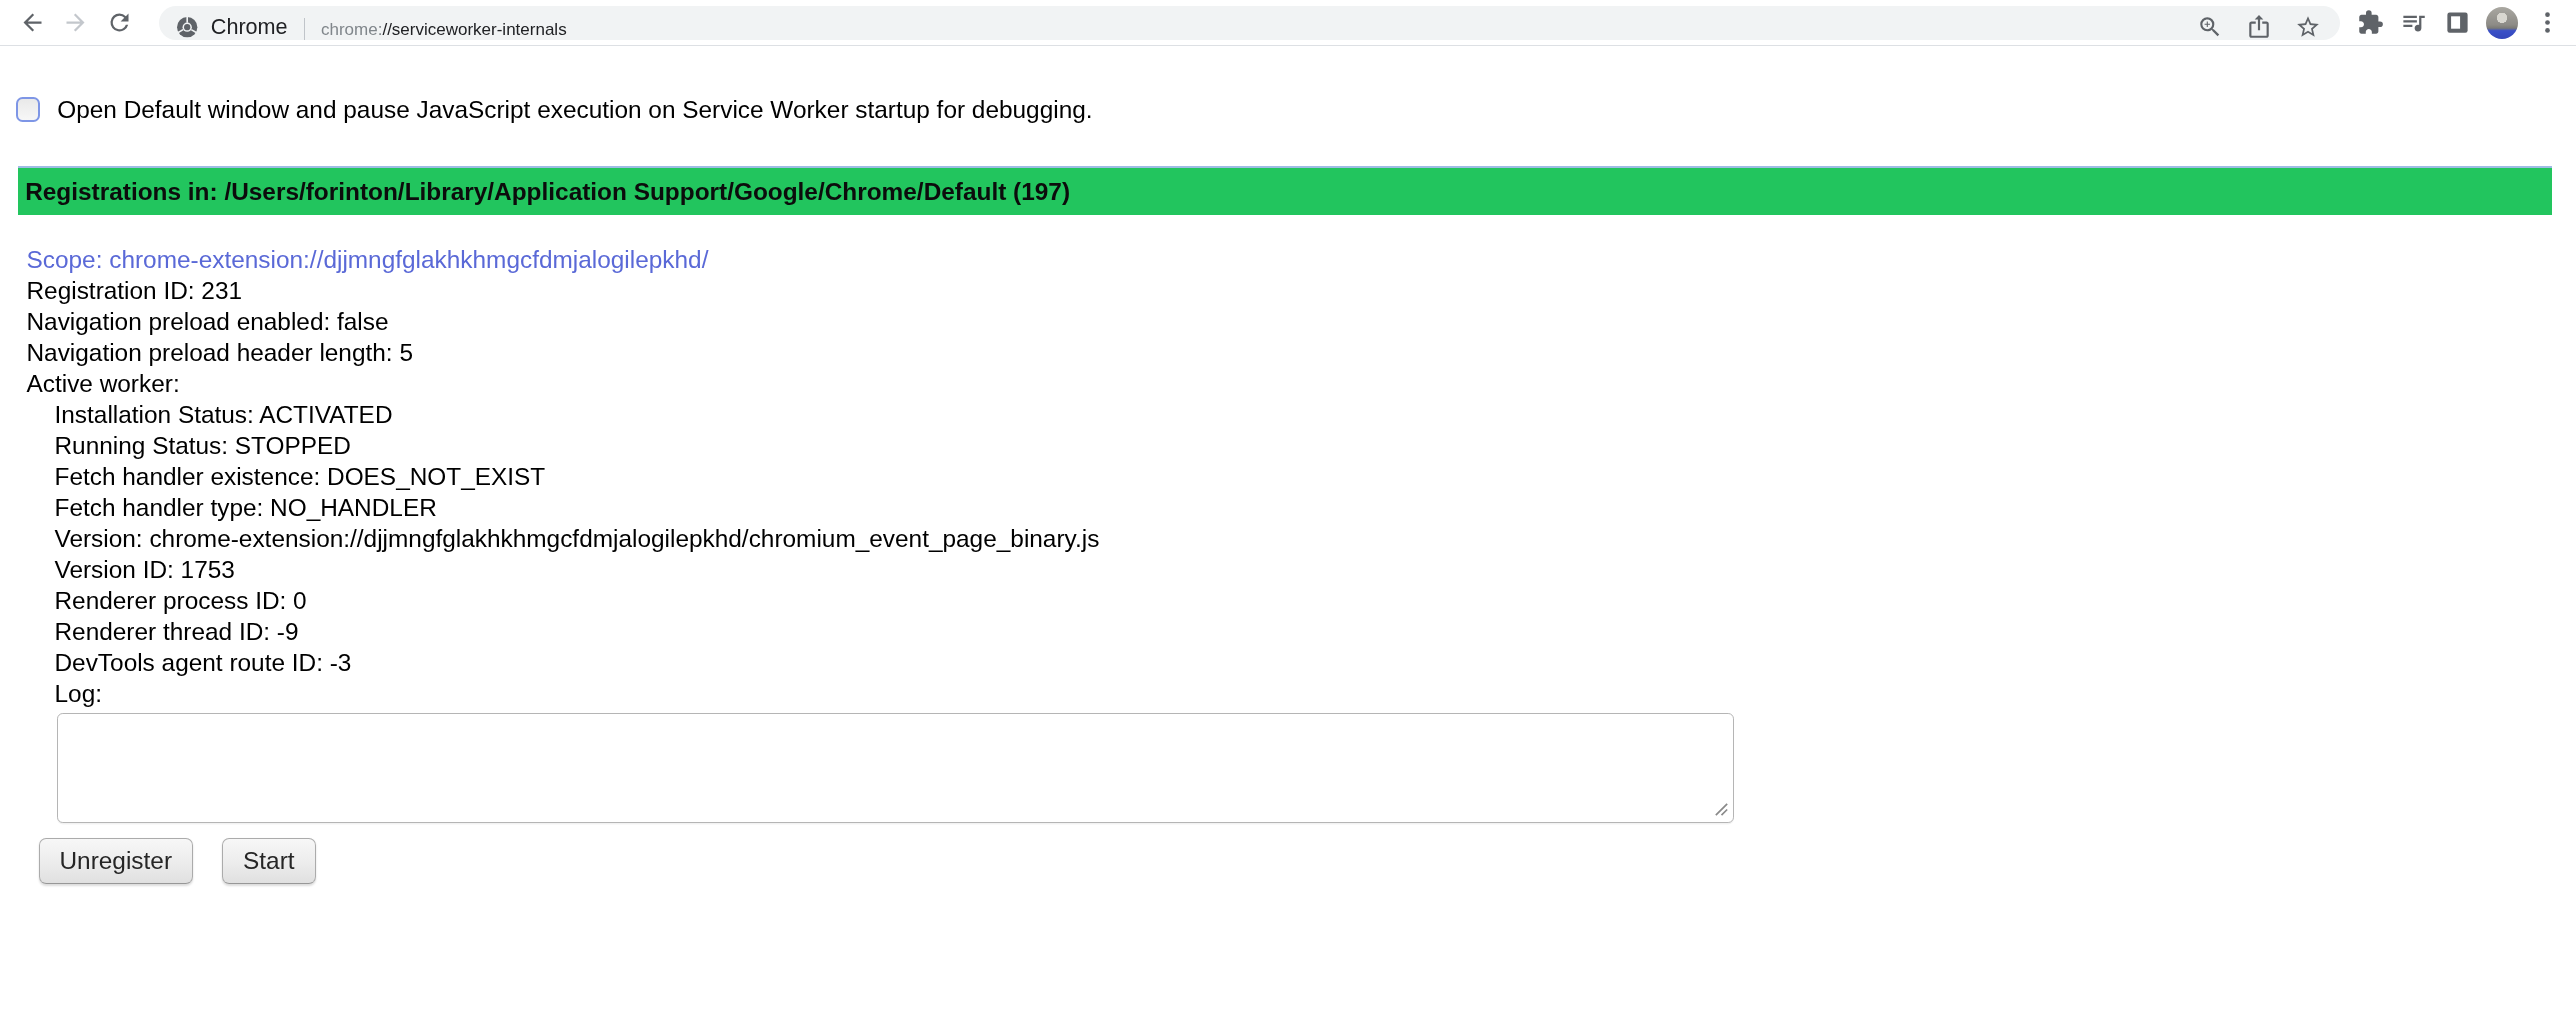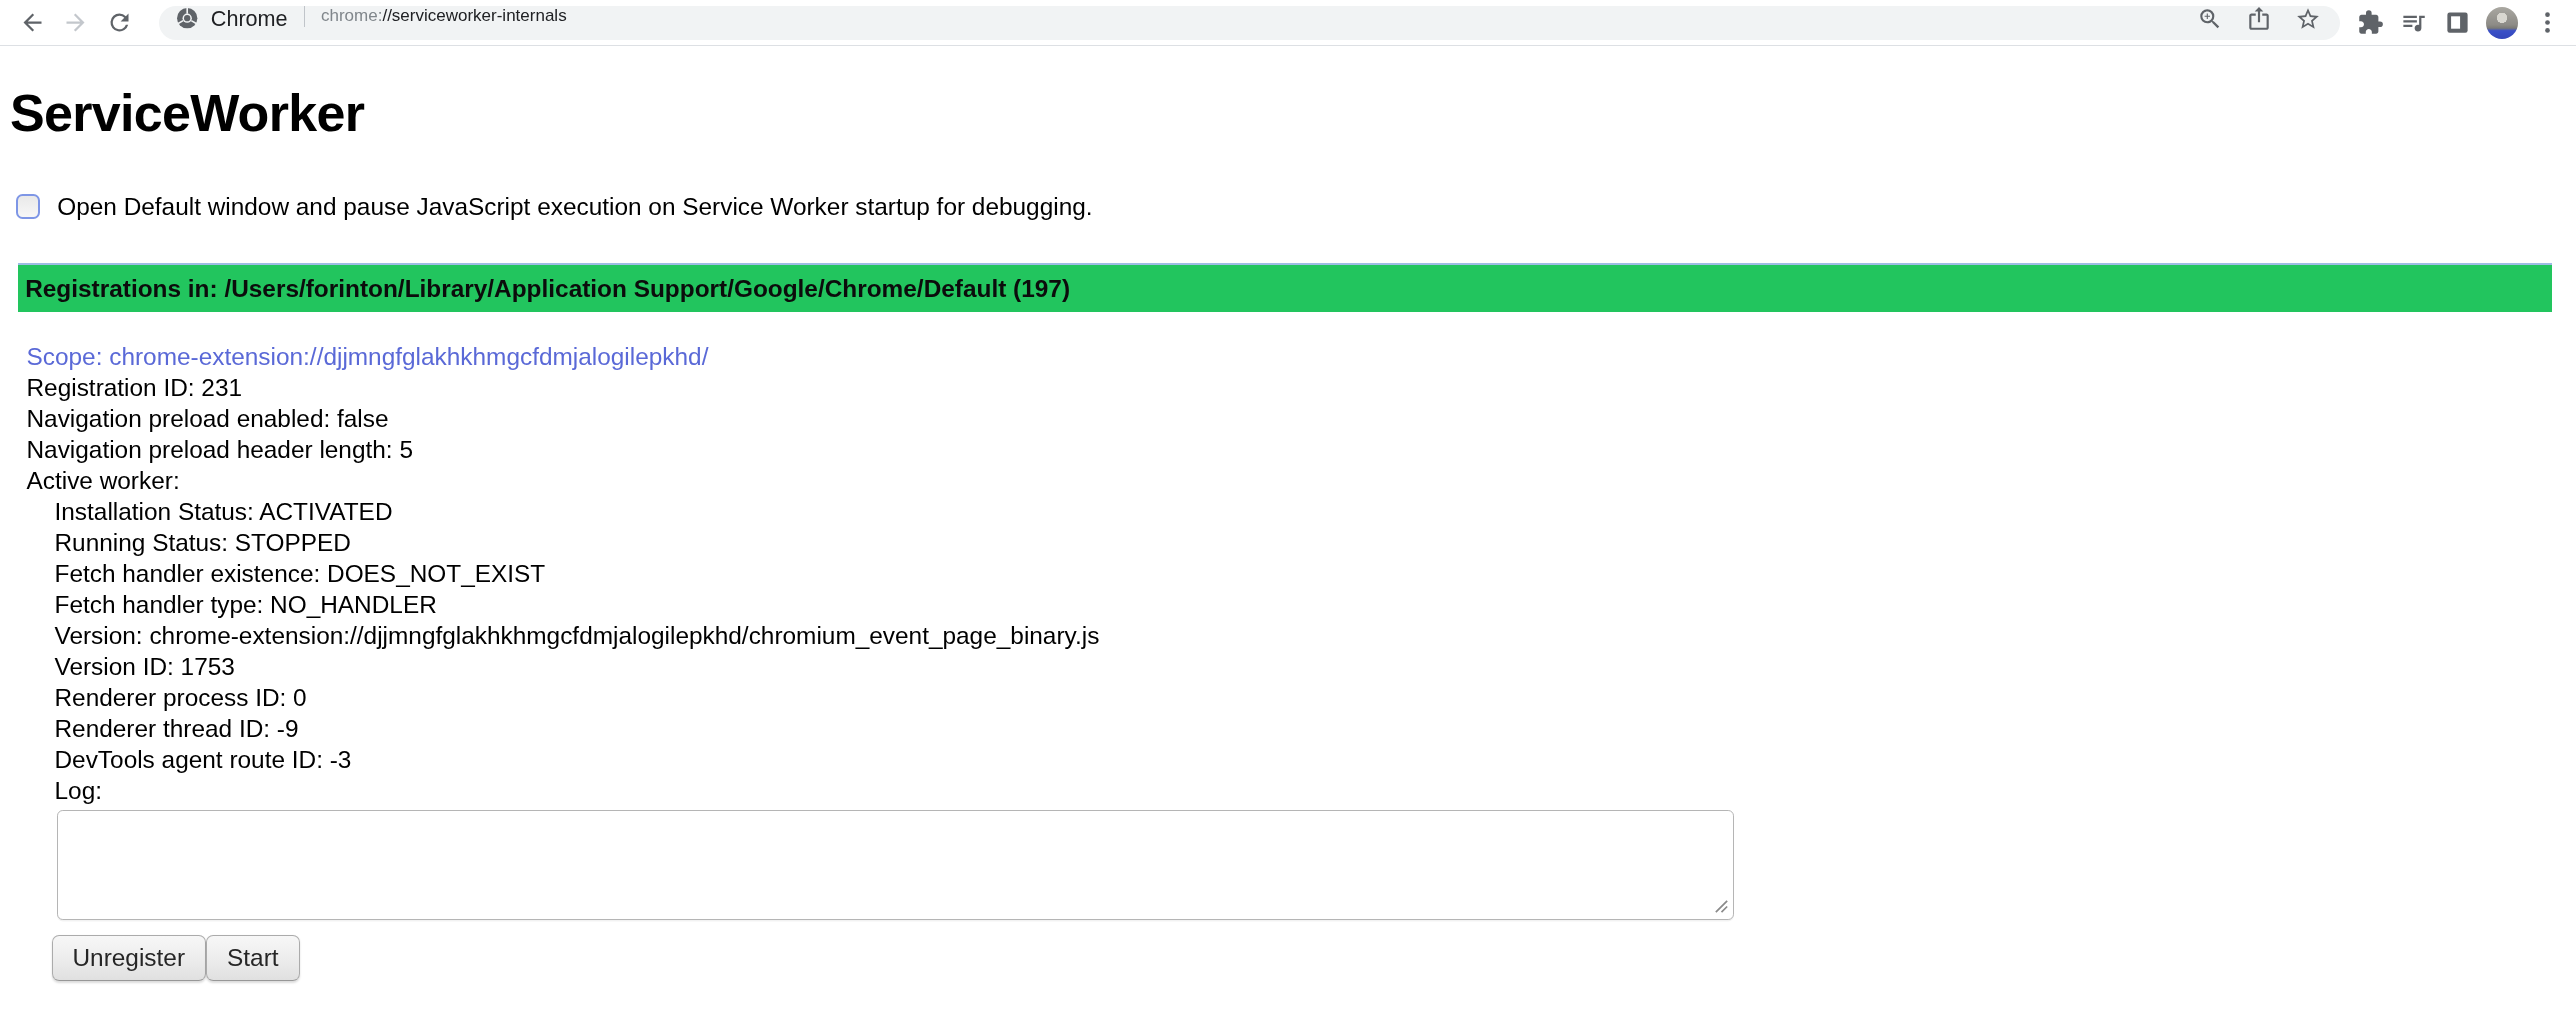--- a/index.html
+++ b/index.html
@@ -22,21 +22,21 @@
     display: flex; align-items: center; justify-content: center;
     flex: 0 0 auto; margin-right: 4.3px;
   }
   .nav-btn svg { width: 27px; height: 27px; }
   .ic-dark { fill: #5f6368; }
   .ic-disabled { fill: #c3c7cc; }
 
   .omnibox {
     flex: 1 1 auto; height: 34px; border-radius: 17px;
     background: #f1f3f4; margin-left: 16px;
-    display: flex; align-items: flex-start;
+    display: flex; align-items: flex-end;
     padding: 0 18.7px 0 16px;
     min-width: 0;
   }
   .chrome-logo { width: 24.4px; height: 24.4px; flex: 0 0 auto; }
   .site-label { font-size: 21.6px; color: #202124; margin-left: 11.5px; }
   .omni-divider { width: 1.4px; height: 21.6px; background: #c0c4c9; margin: 0 16px; }
   .url { font-size: 17px; white-space: nowrap; }
   .url .scheme { color: #80868b; }
   .url .host { color: #202124; }
   .pill-icons { margin-left: auto; display: flex; align-items: center; gap: 23px; }
@@ -92,21 +92,21 @@
     width: 1677px; height: 110px; resize: none;
     border: 1.4px solid #b5b5b5; border-radius: 5.8px;
     background: #fff; outline: none;
     box-shadow: 0 1.4px 0 rgba(0,0,0,0.05);
     font-family: "Liberation Sans", sans-serif; font-size: 21.6px;
     display: block;
   }
   .resize-grip { position: absolute; right: 4.3px; bottom: 5.8px; width: 17px; height: 17px; }
   .resize-grip path { stroke: #8a8a8a; stroke-width: 2.4; fill: none; }
 
-  .btn-row { margin: 15px 0 0 25px; display: flex; gap: 0; }
+  .btn-row { margin: 15px 0 0 12px; display: flex; gap: 29px; }
   .mac-btn {
     font-family: "Liberation Sans", sans-serif;
     font-size: 24.4px; color: #262626;
     height: 46px; padding: 0 20px;
     border: 1.4px solid #ababab; border-bottom-color: #979797;
     border-radius: 7.2px;
     background: linear-gradient(180deg, #f7f7f7 0%, #ececec 55%, #e0e0e0 100%);
     box-shadow: 0 1.4px 2.2px rgba(0,0,0,0.14);
   }
 </style>
@@ -175,21 +175,20 @@
       <svg viewBox="0 0 24 24">
           <circle cx="12" cy="5" r="2.1" fill="#5f6368"></circle>
           <circle cx="12" cy="12" r="2.1" fill="#5f6368"></circle>
           <circle cx="12" cy="19" r="2.1" fill="#5f6368"></circle>
         </svg>
     </span>
   </div>
 </header>
 
 <main class="page">
-  <h1 class="page-title">ServiceWorker</h1>
 
   <div class="devtools-row">
     <span class="checkbox" role="checkbox" aria-checked="false"></span>
     <span class="devtools-label">Open Default window and pause JavaScript execution on Service Worker startup for debugging.</span>
   </div>
 
   <div class="reg-header">Registrations in: /Users/forinton/Library/Application Support/Google/Chrome/Default (197)</div>
 
   <div class="registration">
     <div class="reg-line">

